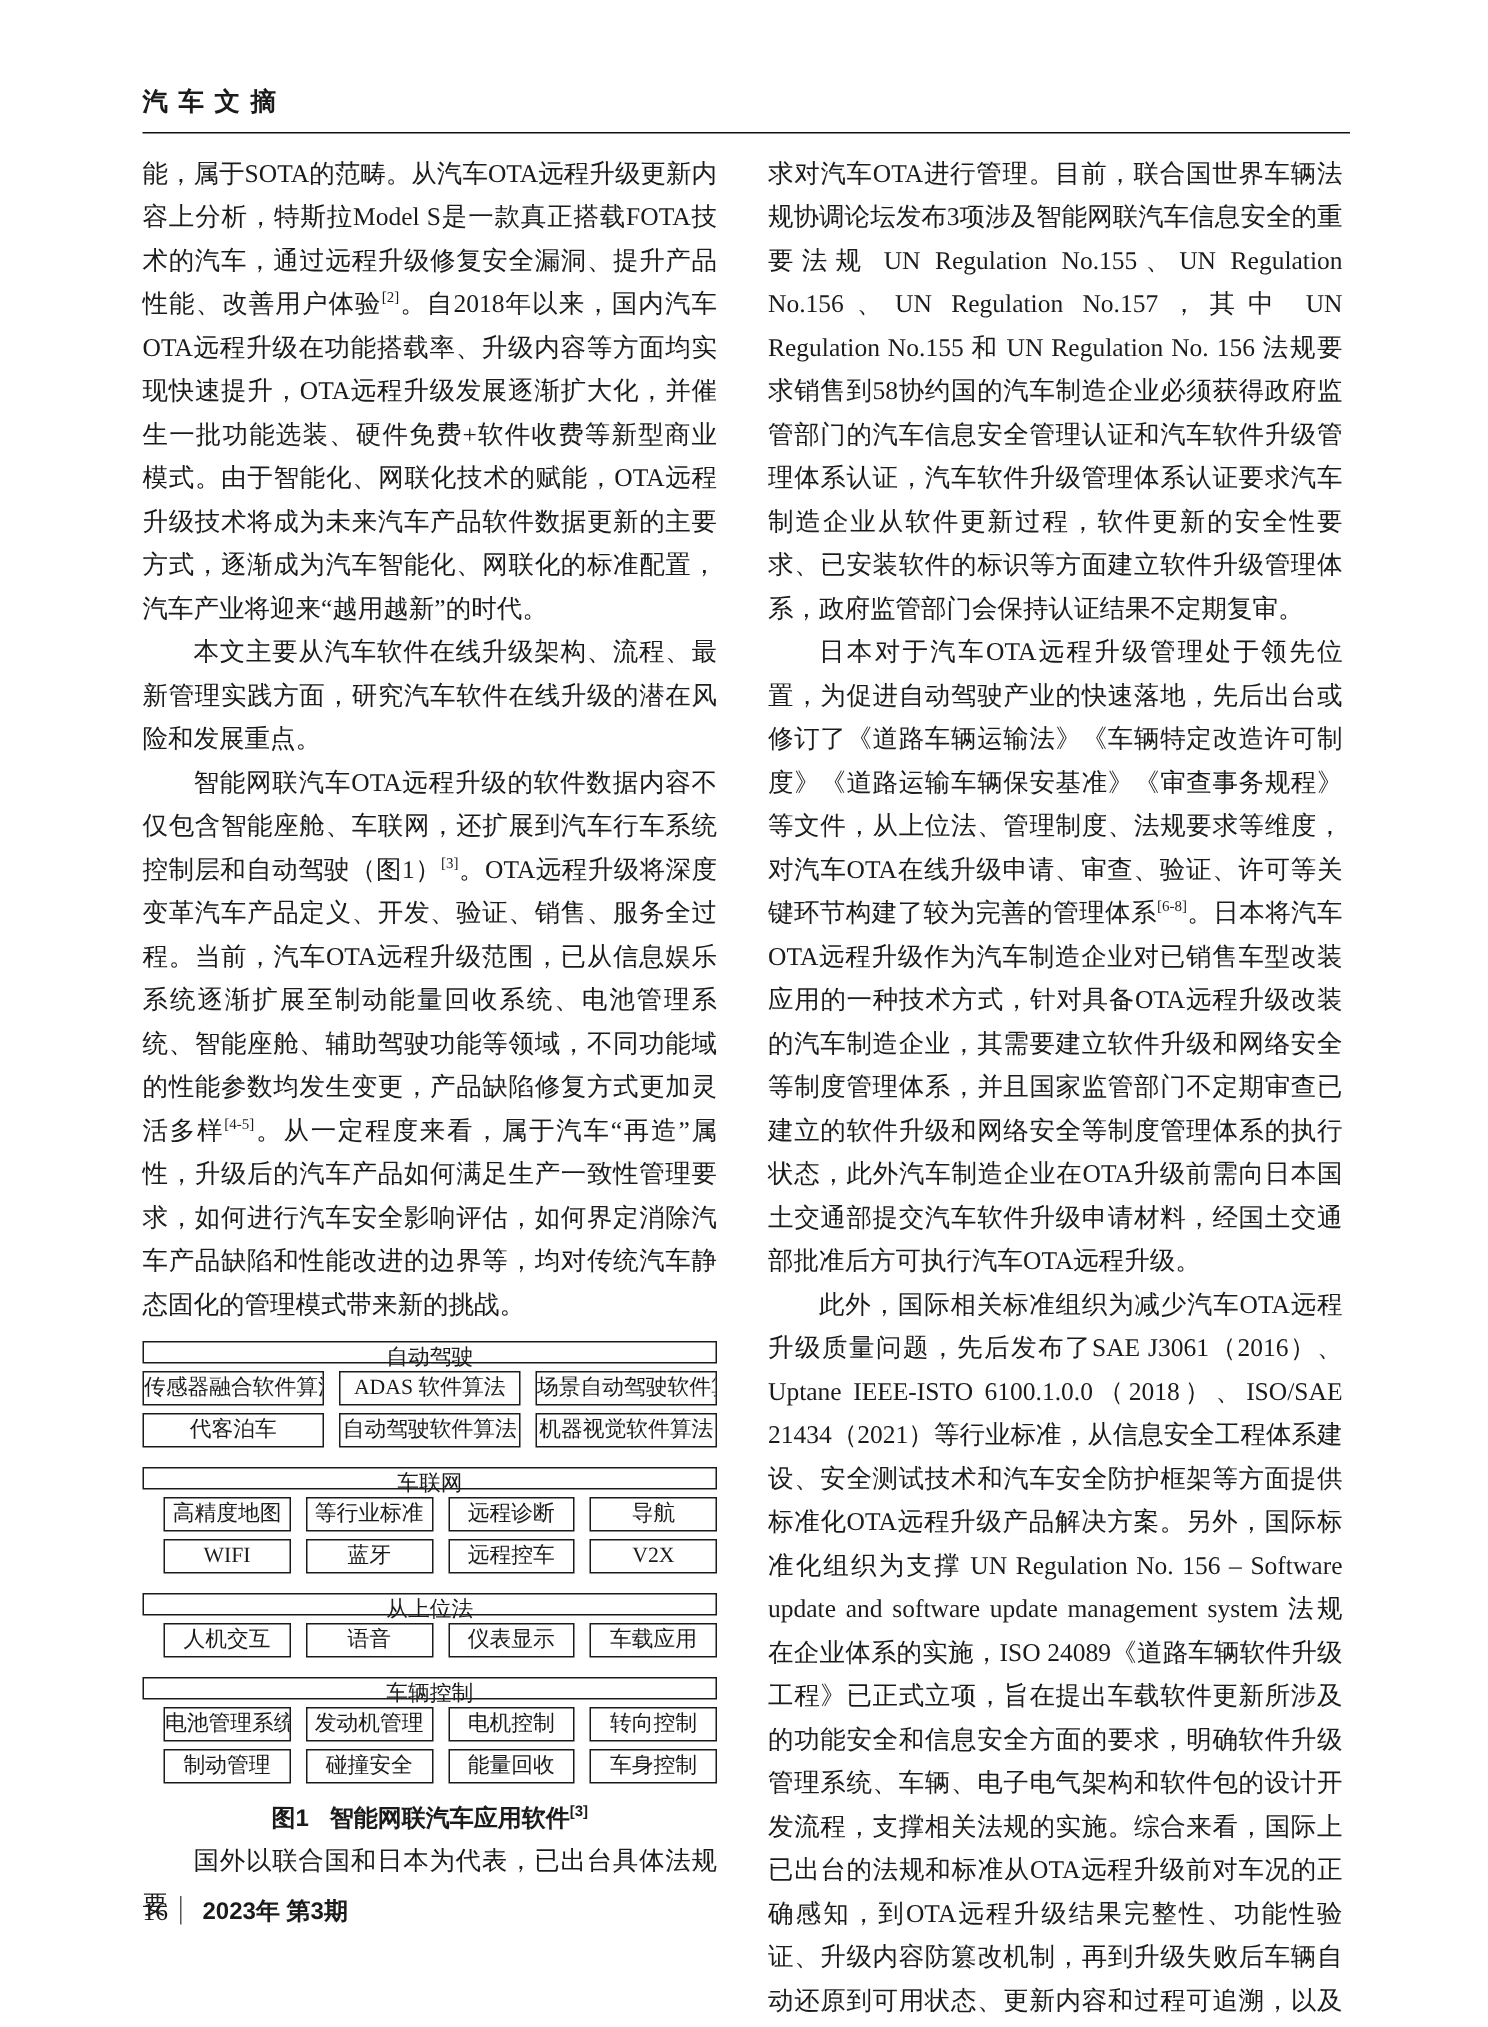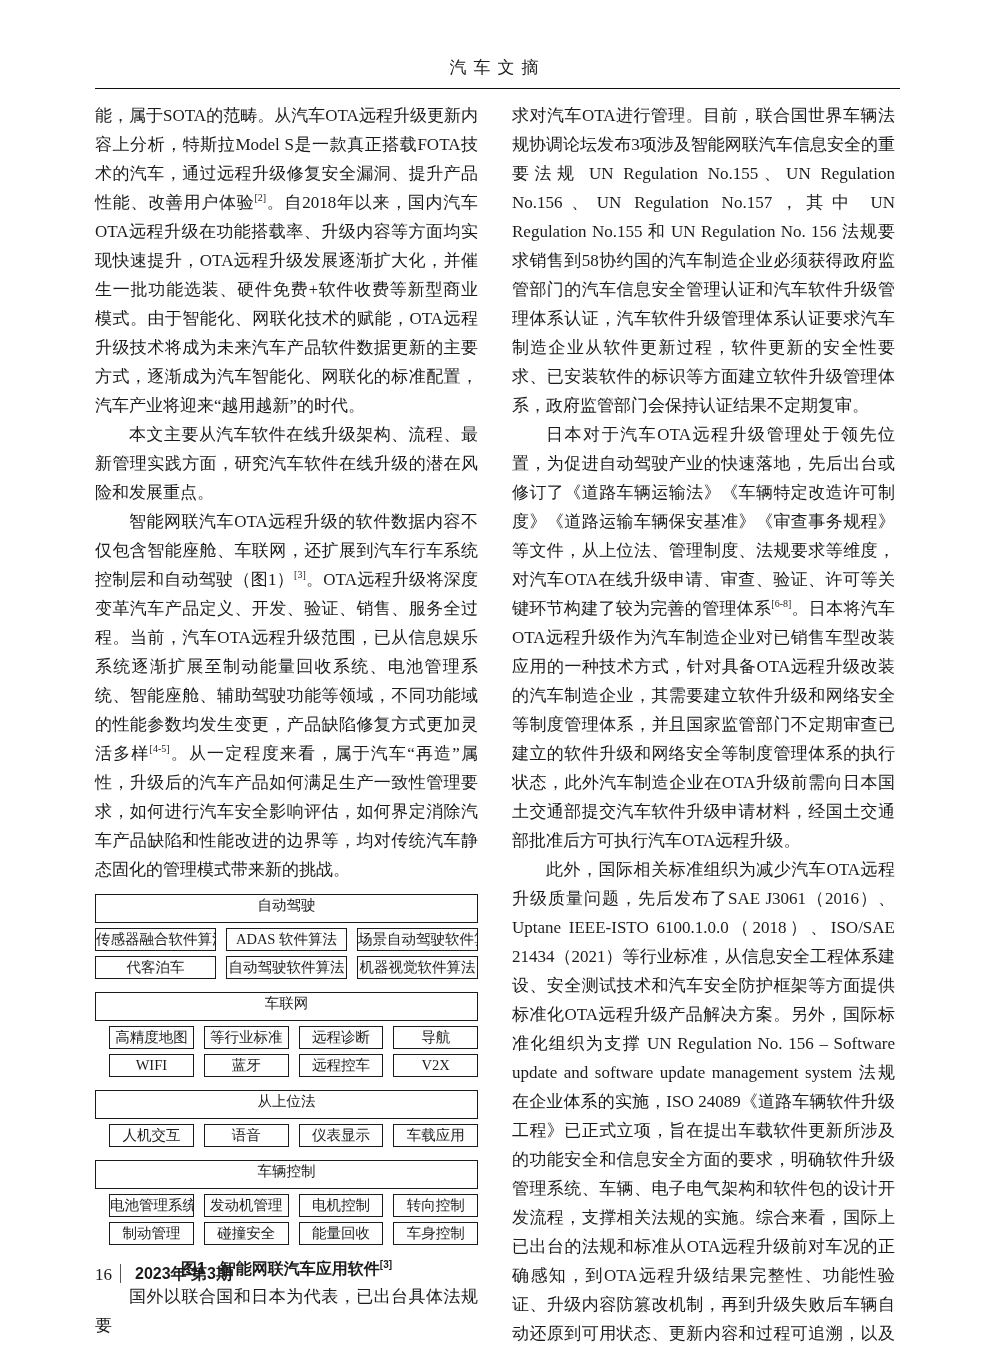--- a/index.html
+++ b/index.html
@@ -10,24 +10,25 @@
     font-family:"Liberation Serif","DejaVu Serif",serif;
     overflow:hidden;
   }
   .page {
     position:relative;
     width:992px; height:1351px;
     padding:56px 92px 0 95px;
   }
   
   .journal-title {
-    text-align:center;
+    text-align:left;
     font-size:17px;
     letter-spacing:7px;
     padding-bottom:9px;
+    font-weight:bold;
   }
   .header-rule { border-bottom:1.6px solid #111; }
   
   .columns { display:flex; gap:34px; margin-top:12px; }
   .col {
     width:383px;
     font-size:17px;
     line-height:29px;
     text-align:justify;
   }
@@ -47,21 +48,21 @@
     line-height:26px;
   }
   .section-heading .sec-num { margin-right:17px; }
   
   .diagram { margin:10px 0 2px 0; }
   .fig-block { margin-bottom:13px; }
   .fig-header {
     border:1.5px solid #1b1b1b;
     text-align:center;
     font-size:14.5px;
-    height:29px;
+    height:15px;
     line-height:21px;
     margin-bottom:5px;
   }
   .fig-row { display:grid; gap:5px 10px; margin-bottom:5px; }
   .fig-row:last-child { margin-bottom:0; }
   .cols-3 { grid-template-columns:repeat(3,1fr); }
   .cols-4 { grid-template-columns:repeat(4,1fr);padding-left:14px; }
   .fig-box {
     border:1.5px solid #1b1b1b;
     text-align:center;

